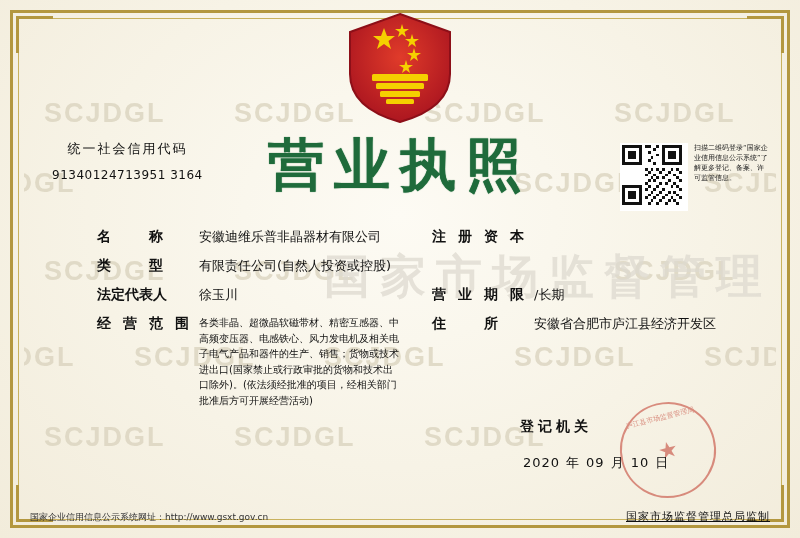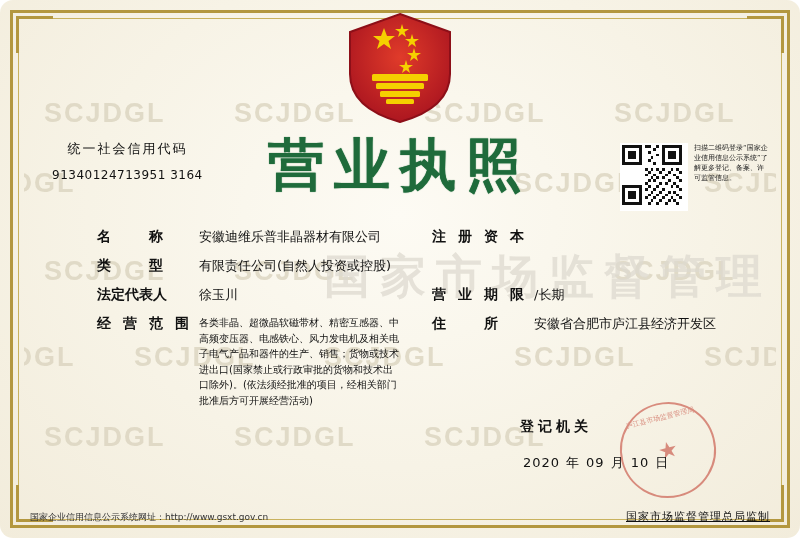--- a/index.html
+++ b/index.html
@@ -6,21 +6,20 @@
   body{
     width:800px;height:538px;overflow:hidden;
     font-family:"DejaVu Sans","Liberation Sans",sans-serif;
     background:#ffffff;
   }
   #cert{
     position:relative;width:800px;height:538px;
     background:
       radial-gradient(ellipse at 50% 40%, #fdfbf4 0%, #f7f3e6 55%, #f2ecdb 100%);
     overflow:hidden;
-    border-radius:13px;
   }
   
   .border-outer{
     position:absolute;left:10px;top:10px;right:10px;bottom:10px;
     border:3px solid #b3973f;
     box-sizing:border-box;
   }
   .border-inner{
     position:absolute;left:18px;top:18px;right:18px;bottom:18px;
     border:1px solid #c9b25e;

